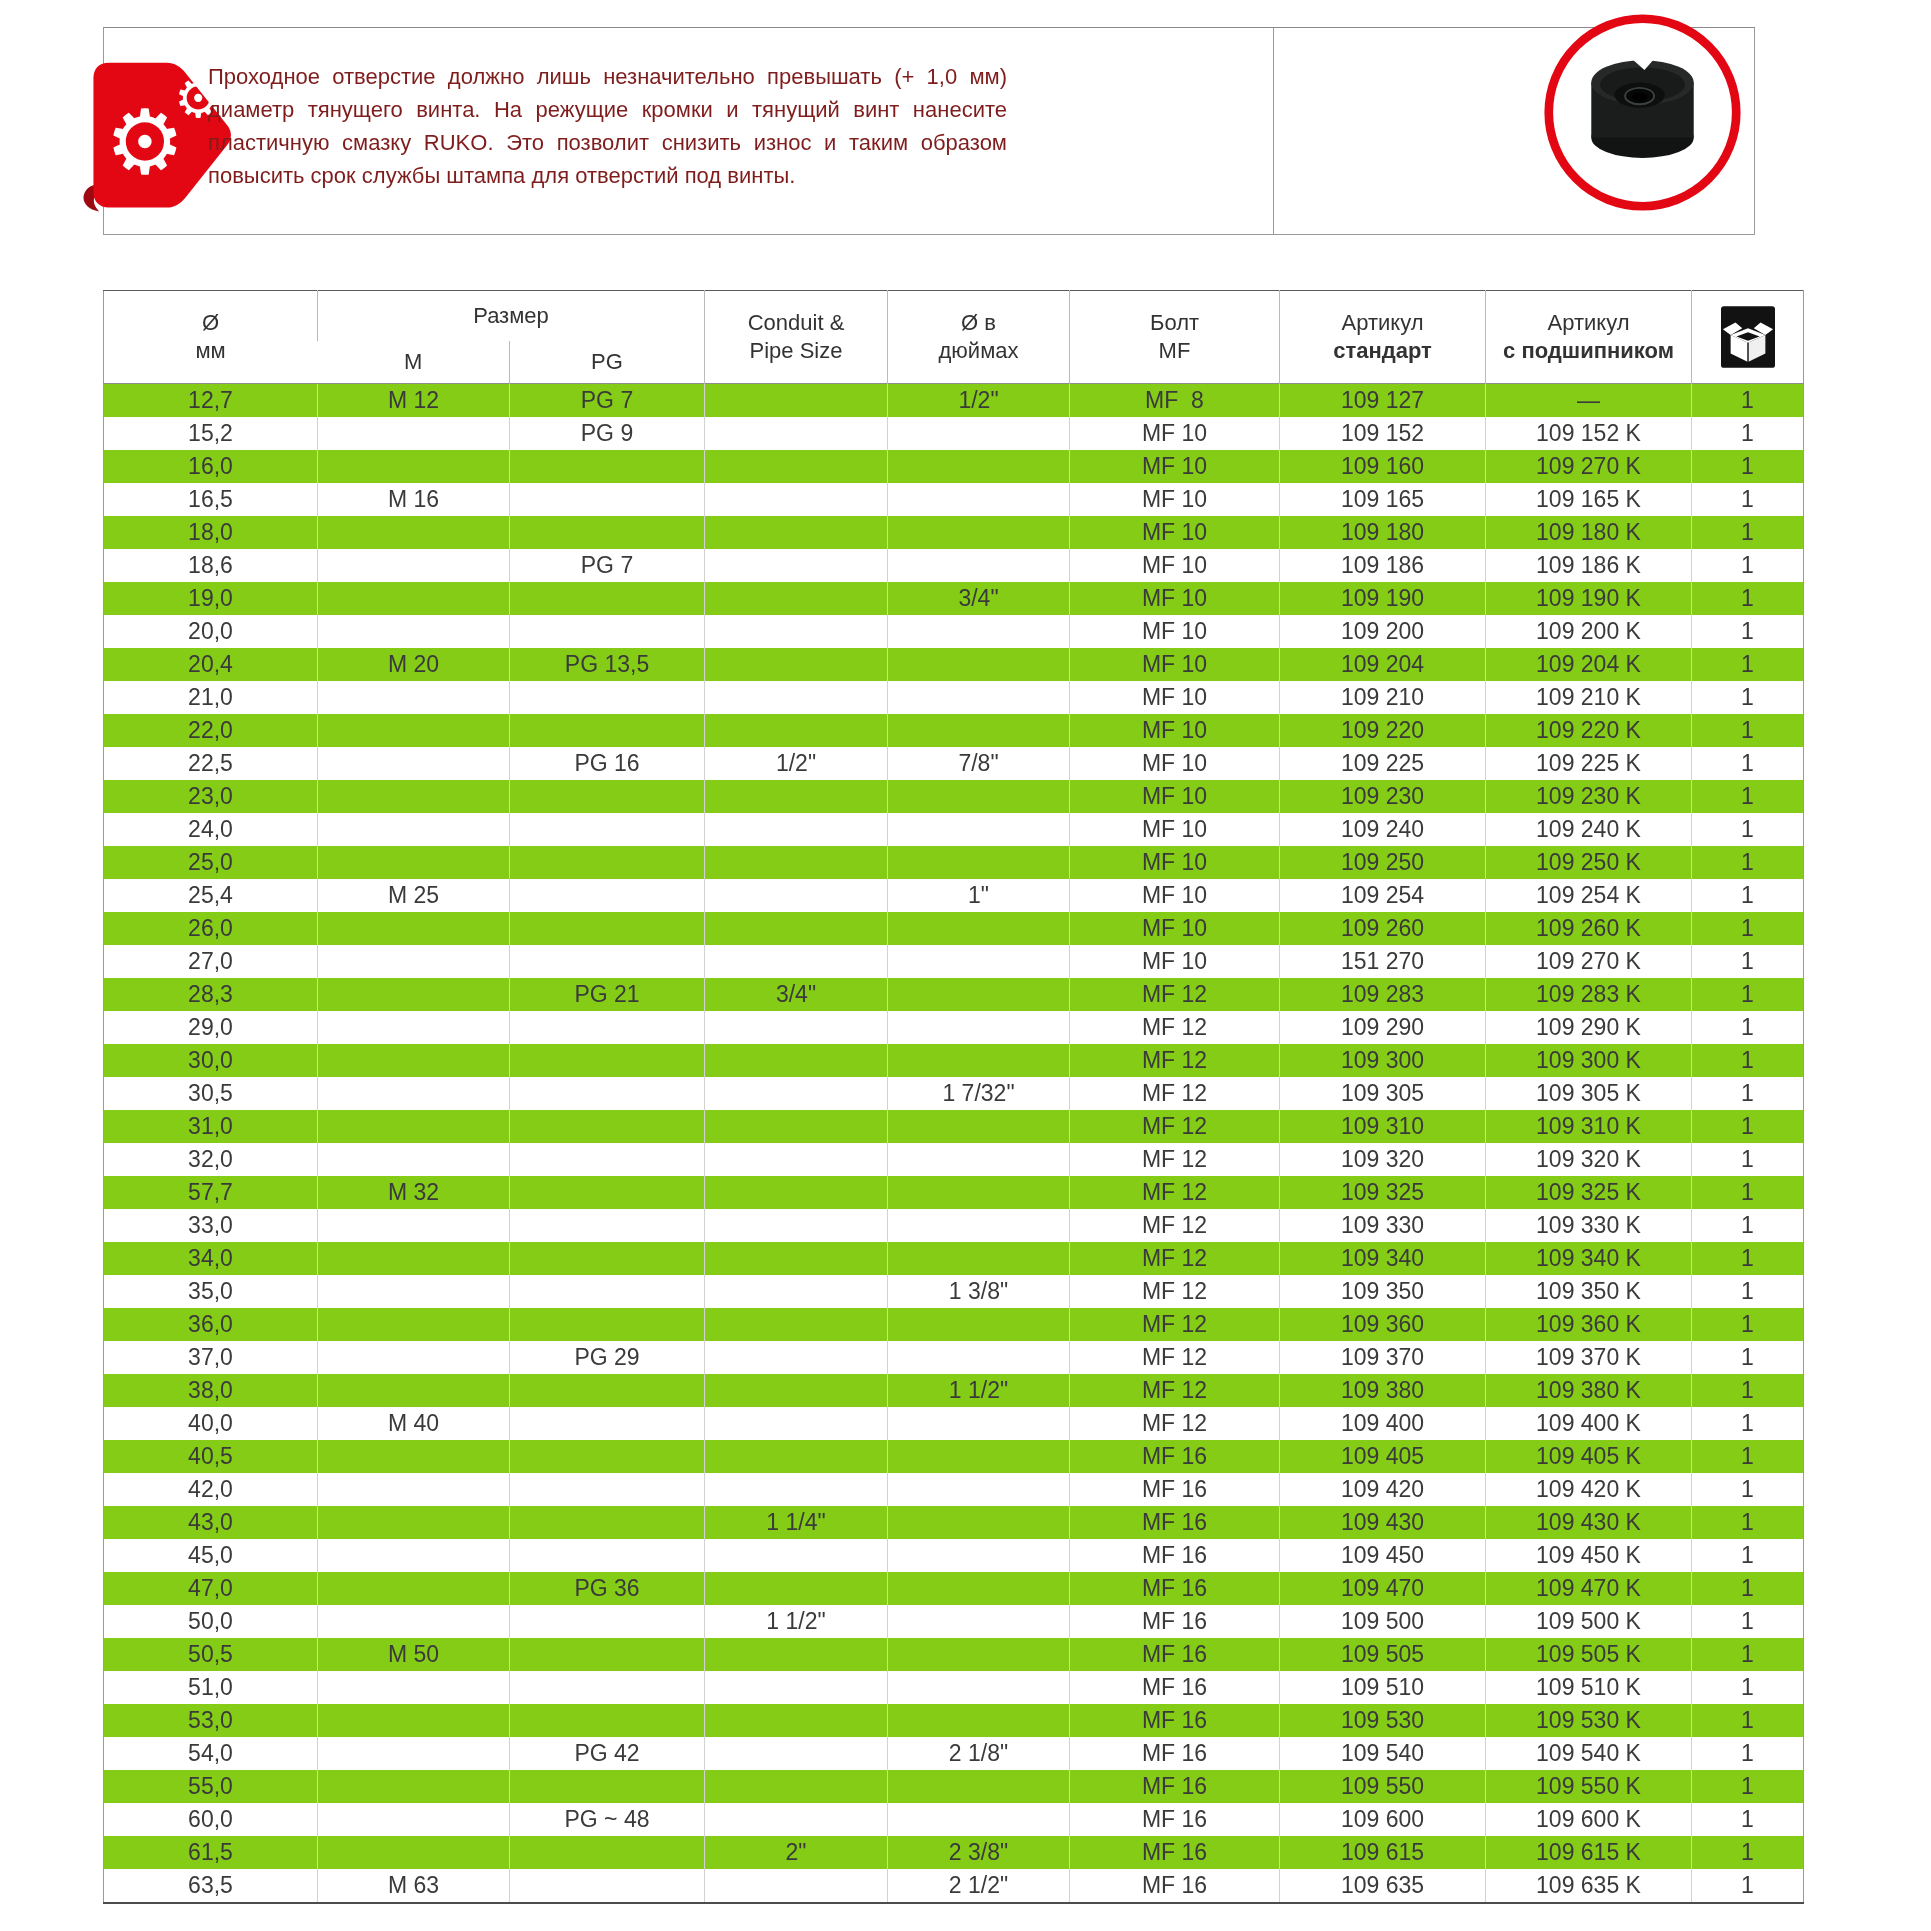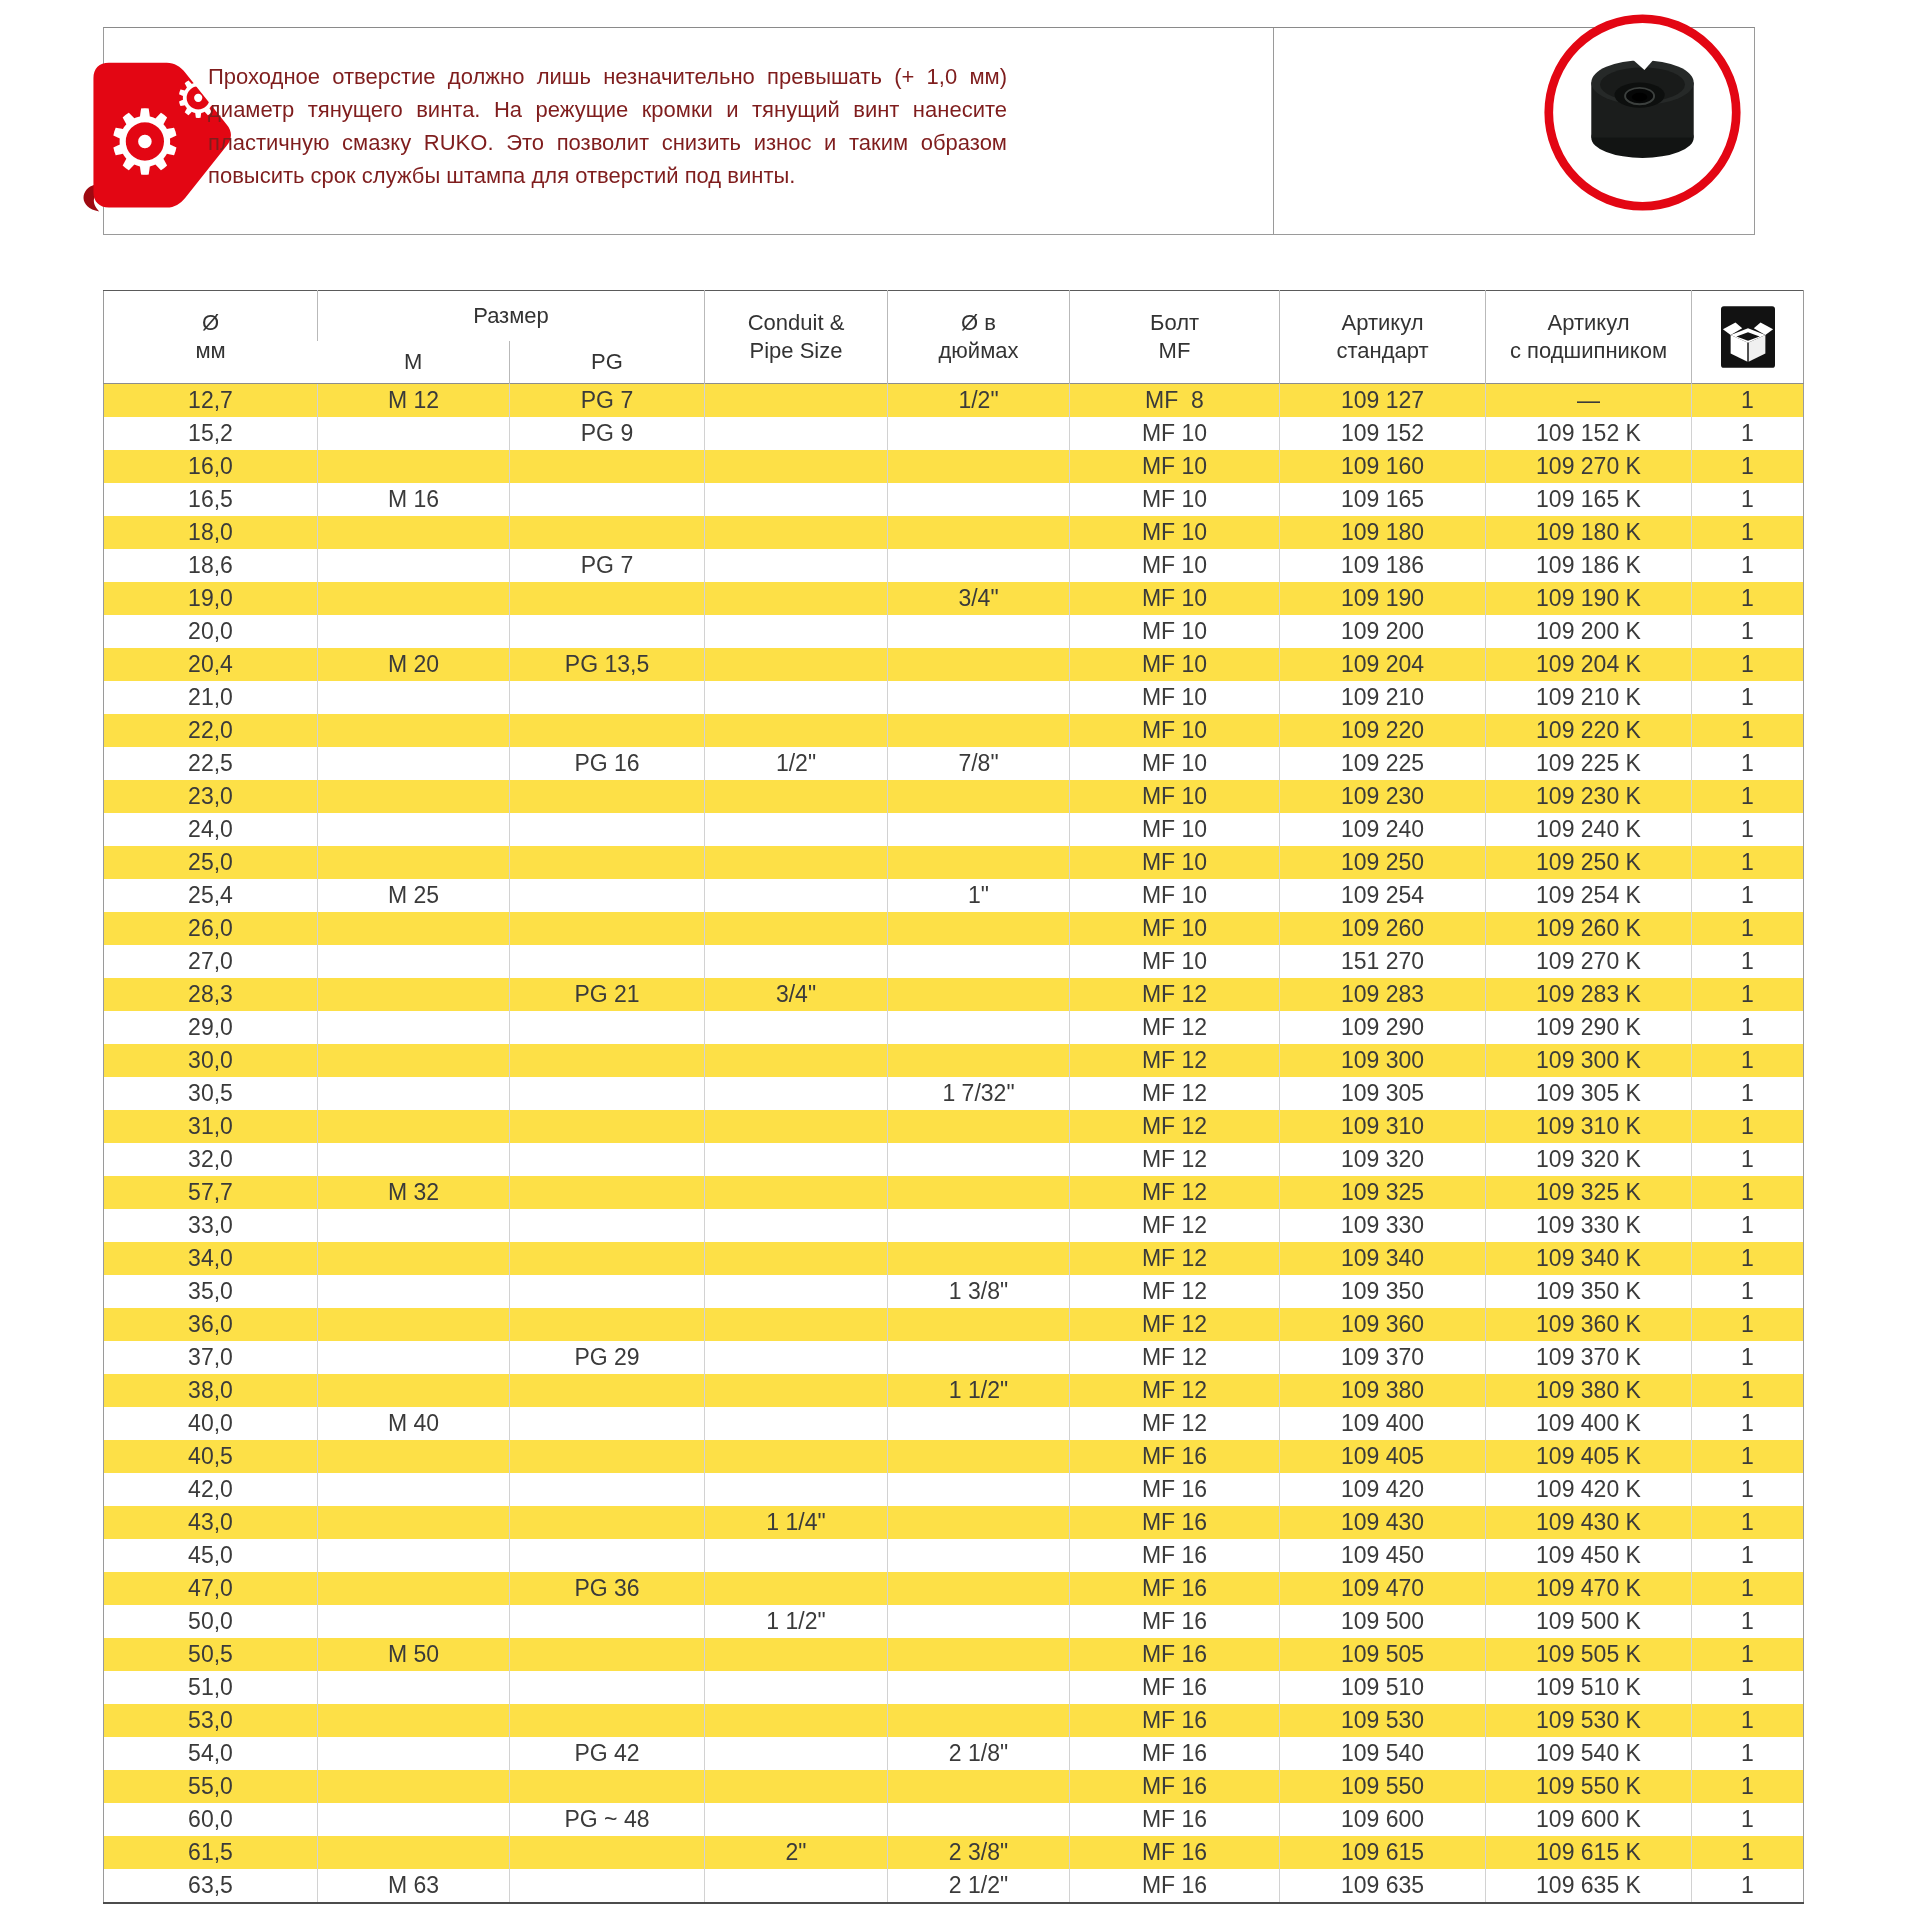--- a/index.html
+++ b/index.html
@@ -25,27 +25,27 @@
   
   table.spec{position:absolute;left:103px;top:290px;width:1700px;
     border-collapse:collapse;table-layout:fixed;
     border-top:1.9px solid #5a5a5a;border-bottom:2.9px solid #4c4c4c;
     border-left:1px solid #9a9a9a;border-right:1px solid #9a9a9a;}
   table.spec th{font-weight:normal;font-size:22px;color:#333;text-align:center;
     vertical-align:middle;padding:0;}
   table.spec thead tr:first-child{height:50px;}
   table.spec thead tr:last-child{height:43px;}
   table.spec th .l{display:block;line-height:28px;}
-  table.spec th .b{font-weight:normal;}
+  table.spec th .b{font-weight:bold;}
   table.spec th.bl{border-left:1.9px solid #b9b9b9;}
   table.spec td{height:33px;padding:0;font-size:23px;color:#3a3a3a;text-align:center;
     white-space:pre;vertical-align:middle;}
   table.spec td + td{border-left:1px solid #d2d2d2;}
   table.spec tbody tr:first-child td{border-top:1.9px solid #8d8d8d;}
-  table.spec tbody tr.stripe{background:#fde047;}
+  table.spec tbody tr.stripe{background:#84cc16;}
   .pkg-icon{display:inline-block;vertical-align:middle;}
 </style>
 </head>
 <body>
 
 <div class="page">
 
   <div class="note-box">
     <div class="note-divider"></div>
 

